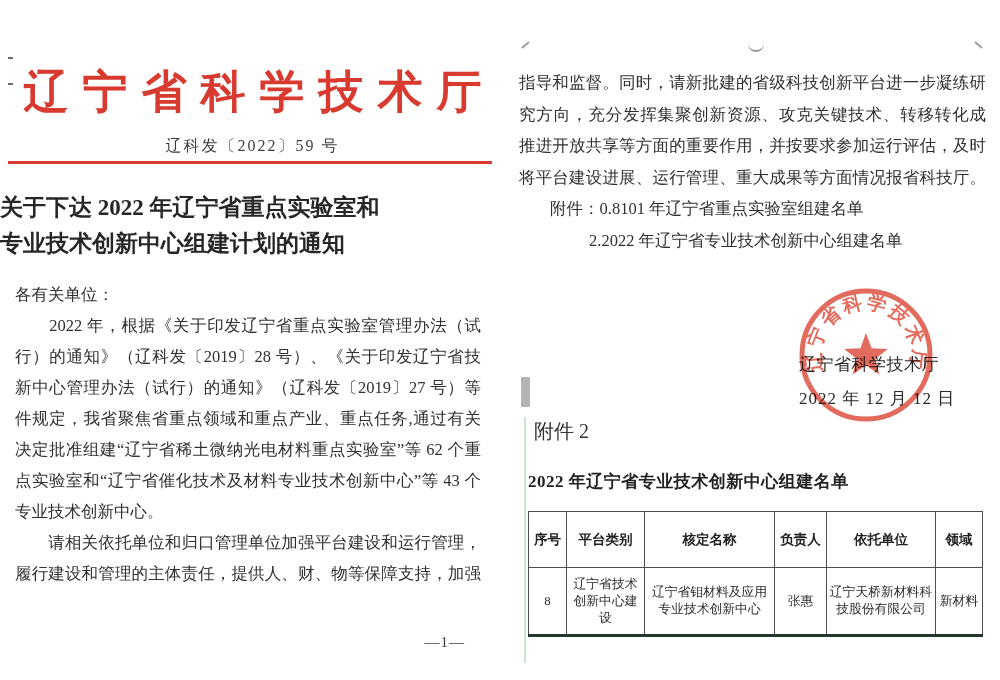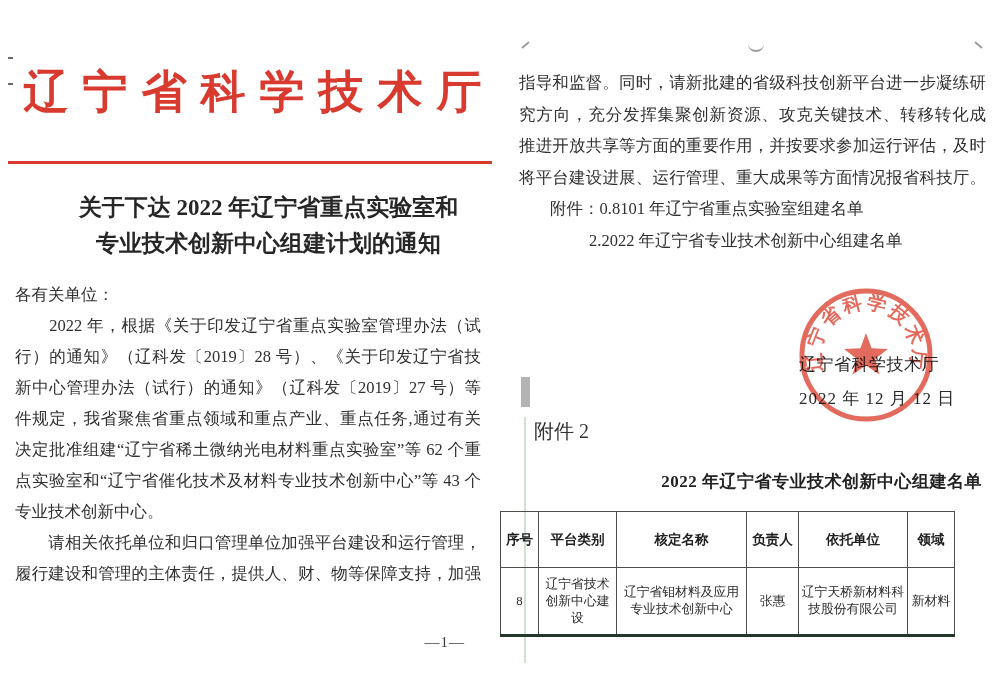--- a/index.html
+++ b/index.html
@@ -16,22 +16,22 @@
     padding-left:14px; text-align:center;
     font-size:45px; font-weight:bold; color:#d93a2f; letter-spacing:14px;
     white-space:nowrap;
   }
   .doc-number {
     position:absolute; top:136px; left:0; width:505px; text-align:center;
     font-size:16px; color:#3d3d3d; letter-spacing:2px;
   }
   .red-rule { position:absolute; top:161px; left:8px; width:484px; height:3px; background:#d93a2f; }
   .doc-title {
-    position:absolute; top:190px; left:0; width:505px; text-align:center;
-    font-size:23px; font-weight:bold; color:#262626; line-height:36px;padding-left:16px;
+    position:absolute; top:190px; left:0; width:505px; 
+    font-size:23px; font-weight:bold; color:#262626; line-height:36px;
   }
   .body-left { position:absolute; top:279px; left:15px; width:466px; font-size:16.5px; }
   .bline { height:31px; line-height:31px; overflow:hidden;
            text-align:justify; text-align-last:justify; }
   .bline.noj { text-align:right; text-align-last:left; }
   .pageno { position:absolute; top:634px; left:15px; width:450px;
             text-align:right; font-size:15px; color:#3a3a3a; letter-spacing:1px; }
   
   .dash { position:absolute; width:5px; height:2px; background:#6a6a6a; }
   
@@ -47,40 +47,41 @@
           mix-blend-mode:multiply; opacity:0.85; }
   
   .mark-a { position:absolute; left:521px; top:44px; width:9px; height:2px; background:#9c9c9c; transform:rotate(-40deg); }
   .mark-b { position:absolute; left:748px; top:42px; width:16px; height:8px;
             border-bottom:2px solid #9c9c9c; border-radius:0 0 10px 10px; }
   .mark-c { position:absolute; left:974px; top:44px; width:9px; height:2px; background:#9c9c9c; transform:rotate(40deg); }
   .grey-bar { position:absolute; left:521px; top:377px; width:9px; height:30px; background:#b3b3b3; }
   .green-edge { position:absolute; left:524px; top:417px; width:2px; height:246px; background:#cbe3d1; }
   
   .att2-label { position:absolute; left:534px; top:418px; font-size:20px; color:#333; }
-  .att-table-title { position:absolute; left:528px; top:470px; width:454px; text-align:right;
+  .att-table-title { position:absolute; left:528px; top:470px; width:454px; text-align:left;
                      font-size:17px; font-weight:bold; color:#222; letter-spacing:0.5px; }
-  .att-table { position:absolute; left:500px; top:511px; width:454px;
+  .att-table { position:absolute; left:528px; top:511px; width:454px;
                border-collapse:collapse; table-layout:fixed;
                border-bottom:3px solid #24372a; }
   .att-table th, .att-table td {
     border:1.5px solid #4c4c4c; text-align:center; vertical-align:middle;
     padding:1px 2px; overflow:hidden;
   }
   .att-table th { height:53px; font-size:13.5px; font-weight:bold; color:#222; }
   .att-table td { height:64px; font-size:12.8px; line-height:17px; color:#2c2c2c; }
 </style>
 </head>
 <body>
 
 <div class="page-left">
   <div class="dash" style="left:8px; top:57px;"></div>
   <div class="dash" style="left:8px; top:83px;"></div>
 
   <div class="agency-name">辽宁省科学技术厅</div>
+  <div class="doc-number">辽科发〔2022〕59 号</div>
   <div class="red-rule"></div>
 
   <div class="doc-title">
     <div>关于下达 2022 年辽宁省重点实验室和</div>
     <div>专业技术创新中心组建计划的通知</div>
   </div>
 
   <div class="body-left">
     <div class="bline noj">各有关单位：</div>
     <div class="bline">　　2022 年，根据《关于印发辽宁省重点实验室管理办法（试</div>

